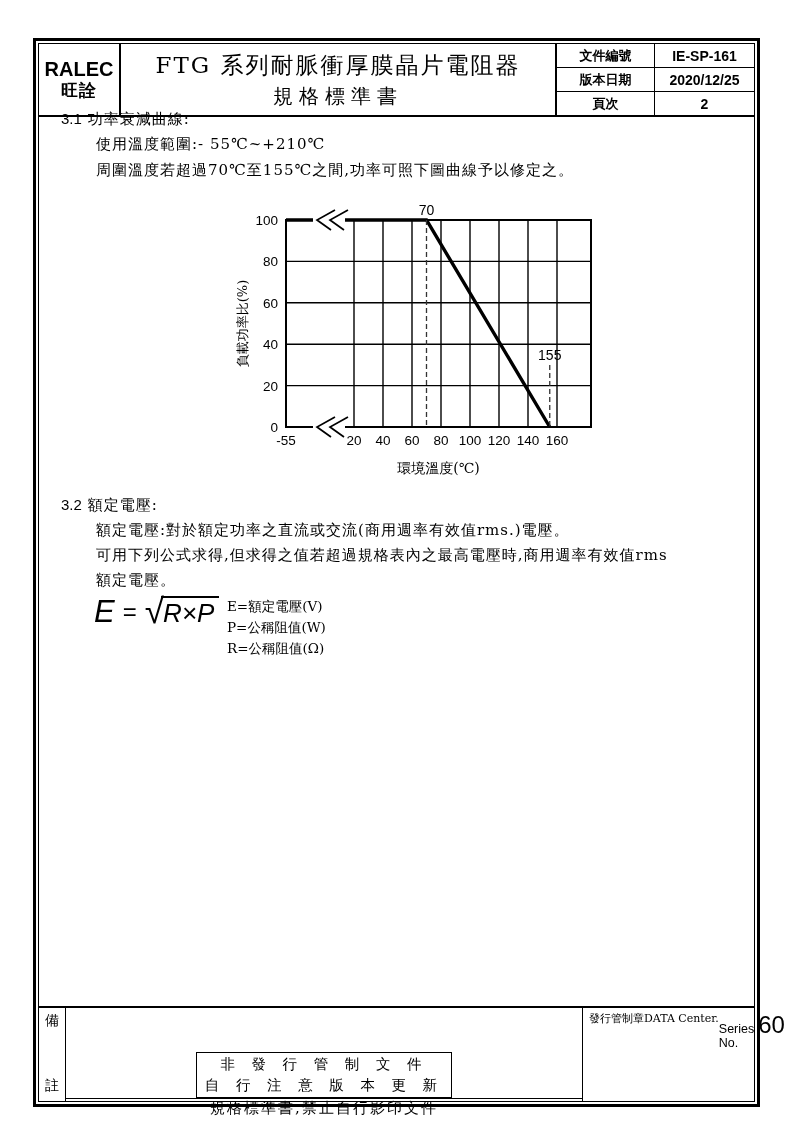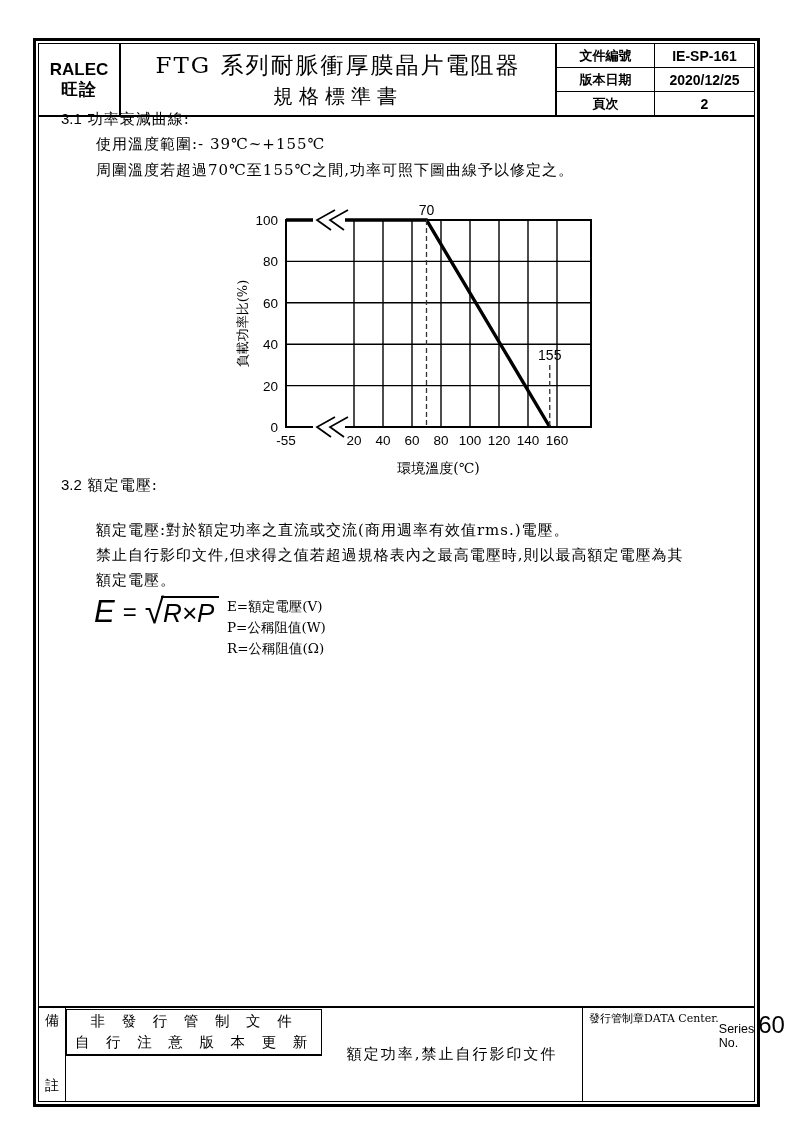--- a/index.html
+++ b/index.html
@@ -6,21 +6,21 @@
   html,body { width:794px; height:1123px; background:#fff; }
   body { font-family:"DejaVu Serif","Liberation Serif",serif; color:#000; position:relative; }
 
   .frame { position:absolute; left:38px; top:43px; width:717px; height:1059px;
            border:1px solid #000; outline:3px solid #000; outline-offset:2px; background:#fff; }
 
   
   .hdr { display:flex; height:73px; border-bottom:2px solid #000; }
   .hdr-logo { width:82px; border-right:2px solid #000; display:flex; flex-direction:column;
               align-items:center; justify-content:center; line-height:1.15; }
-  .hdr-logo .en { font-family:"Liberation Sans","DejaVu Sans",sans-serif; font-weight:bold; font-size:17px; }
+  .hdr-logo .en { font-family:"Liberation Sans","DejaVu Sans",sans-serif; font-weight:bold; font-size:20px; }
   .hdr-logo .cn { font-weight:bold; font-size:17px; letter-spacing:1px; }
   .hdr-title { flex:1; display:flex; flex-direction:column; align-items:center; justify-content:center; }
   .hdr-title .t1 { font-size:23px; letter-spacing:2px; }
   .hdr-title .t2 { font-size:20px; letter-spacing:6px; margin-top:2px; }
   .hdr-info { width:199px; border-left:2px solid #000; display:flex; flex-direction:column; }
   .hdr-info .row { flex:1; display:flex; }
   .hdr-info .row + .row { border-top:1.5px solid #000; }
   .hdr-info .lab { width:98px; border-right:1.5px solid #000; display:flex; align-items:center;
                    justify-content:center; font-weight:bold; font-size:13px; }
   .hdr-info .val { flex:1; display:flex; align-items:center; justify-content:center;
@@ -37,21 +37,21 @@
   .f-eq  { font-size:24px; margin:0 8px; }
   .f-sqrt{ font-size:35px; font-weight:400; margin-right:-3px; position:relative; top:-1px; }
   .f-rad { font-style:italic; font-size:26px; border-top:2.5px solid #000; padding:0 5px 0 2px; }
   .defs  { font-size:13.5px; line-height:21px; white-space:nowrap; }
 
   
   .ftr { position:absolute; left:0; right:0; bottom:0; height:95px; border-top:2px solid #000;
          display:flex; background:#fff; }
   .ftr-left { width:27px; border-right:1.5px solid #000; display:flex; flex-direction:column;
               align-items:center; justify-content:space-between; padding:4px 0 6px 0; font-size:14px; }
-  .ftr-mid { flex:1; display:flex; flex-direction:row; }
+  .ftr-mid { flex:1; display:flex; flex-direction:column;margin-top:44px; }
   .ftr-mid-top { height:48px; border-bottom:1.5px solid #000; display:flex; align-items:center; justify-content:center; }
   .notice-box { border:1.5px solid #000; padding:1px 8px; text-align:center; }
   .notice-box div { font-size:14.5px; letter-spacing:6px; line-height:21px; white-space:nowrap; }
   .ftr-mid-bot { flex:1; display:flex; align-items:center; justify-content:center;
                  font-size:15px; letter-spacing:2px; }
   .ftr-right { width:172px; border-left:1.5px solid #000; padding:3px 6px; display:flex;
                flex-direction:row; justify-content:space-between; }
   .stamp { font-size:11px; white-space:nowrap; }
   .series { display:flex; align-items:baseline; margin-bottom:2px; }
   .series .s-lab { font-family:"Liberation Sans","DejaVu Sans",sans-serif; font-size:12.5px; }
@@ -86,21 +86,21 @@
       <div class="row">
         <div class="lab">頁次</div>
         <div class="val">2</div>
       </div>
     </div>
   </div>
 
   <div class="abs bodytext" style="left:22px; top:66px;">
     <span class="secnum">3.1</span><span>功率衰減曲線:</span>
   </div>
-  <div class="abs bodytext" style="left:57px; top:91px;">使用溫度範圍:- 39℃~+155℃</div>
+  <div class="abs bodytext" style="left:57px; top:91px;">使用溫度範圍:- 55℃~+210℃</div>
   <div class="abs bodytext" style="left:57px; top:117px;">周圍溫度若超過70℃至155℃之間,功率可照下圖曲線予以修定之。</div>
 
   <svg class="abs" style="left:192px; top:158px;" width="380" height="300" viewBox="0 0 380 300">
       <line x1="55" y1="225" x2="360" y2="225" stroke="#000" stroke-width="1.4"></line>
       <line x1="55" y1="183.60000000000002" x2="360" y2="183.60000000000002" stroke="#000" stroke-width="1.4"></line>
       <line x1="55" y1="142.2" x2="360" y2="142.2" stroke="#000" stroke-width="1.4"></line>
       <line x1="55" y1="100.80000000000001" x2="360" y2="100.80000000000001" stroke="#000" stroke-width="1.4"></line>
       <line x1="55" y1="59.400000000000006" x2="360" y2="59.400000000000006" stroke="#000" stroke-width="1.4"></line>
       <line x1="55" y1="18" x2="360" y2="18" stroke="#000" stroke-width="1.4"></line>
       <line x1="123" y1="18" x2="123" y2="225" stroke="#000" stroke-width="1.4"></line>
@@ -135,25 +135,25 @@
       <text x="181" y="243" text-anchor="middle" font-size="13.5">60</text>
       <text x="210" y="243" text-anchor="middle" font-size="13.5">80</text>
       <text x="239" y="243" text-anchor="middle" font-size="13.5">100</text>
       <text x="268" y="243" text-anchor="middle" font-size="13.5">120</text>
       <text x="297" y="243" text-anchor="middle" font-size="13.5">140</text>
       <text x="326" y="243" text-anchor="middle" font-size="13.5">160</text>
       <text x="16" y="121.5" text-anchor="middle" font-size="13" class="cjk" transform="rotate(-90 16 121.5)">負載功率比(%)</text>
       <text x="207.5" y="271" text-anchor="middle" font-size="14" class="cjk">環境溫度(℃)</text>
     </svg>
 
-  <div class="abs bodytext" style="left:22px; top:432px;">
+  <div class="abs bodytext" style="left:22px; top:452px;">
     <span class="secnum">3.2</span><span>額定電壓:</span>
   </div>
   <div class="abs bodytext" style="left:57px; top:477px;">額定電壓:對於額定功率之直流或交流(商用週率有效值rms.)電壓。</div>
-  <div class="abs bodytext" style="left:57px; top:502px;">禁止自行影印文件,但求得之值若超過規格表內之最高電壓時,則以最高額定電壓為其</div>
+  <div class="abs bodytext" style="left:57px; top:502px;">可用下列公式求得,但求得之值若超過規格表內之最高電壓時,商用週率有效值rms</div>
   <div class="abs bodytext" style="left:57px; top:527px;">額定電壓。</div>
 
   <div class="abs formula" style="left:55px; top:548px;">
     <span class="f-lhs">E</span>
     <span class="f-eq">=</span>
     <span class="f-sqrt">√</span>
     <span class="f-rad">R×P</span>
   </div>
   <div class="abs defs" style="left:188px; top:552px;">
     <div>E=額定電壓(V)</div>
@@ -166,21 +166,21 @@
       <div>備</div>
       <div>註</div>
     </div>
     <div class="ftr-mid">
       <div class="ftr-mid-top">
         <div class="notice-box">
           <div>非 發 行 管 制 文 件</div>
           <div>自 行 注 意 版 本 更 新</div>
         </div>
       </div>
-      <div class="ftr-mid-bot">額定功率,禁止自行影印文件</div>
+      <div class="ftr-mid-bot">規格標準書,禁止自行影印文件</div>
     </div>
     <div class="ftr-right">
       <div class="stamp">發行管制章DATA Center.</div>
       <div class="series">
         <span class="s-lab">Series No.</span>
         <span class="s-val">60</span>
       </div>
     </div>
   </div>
 

